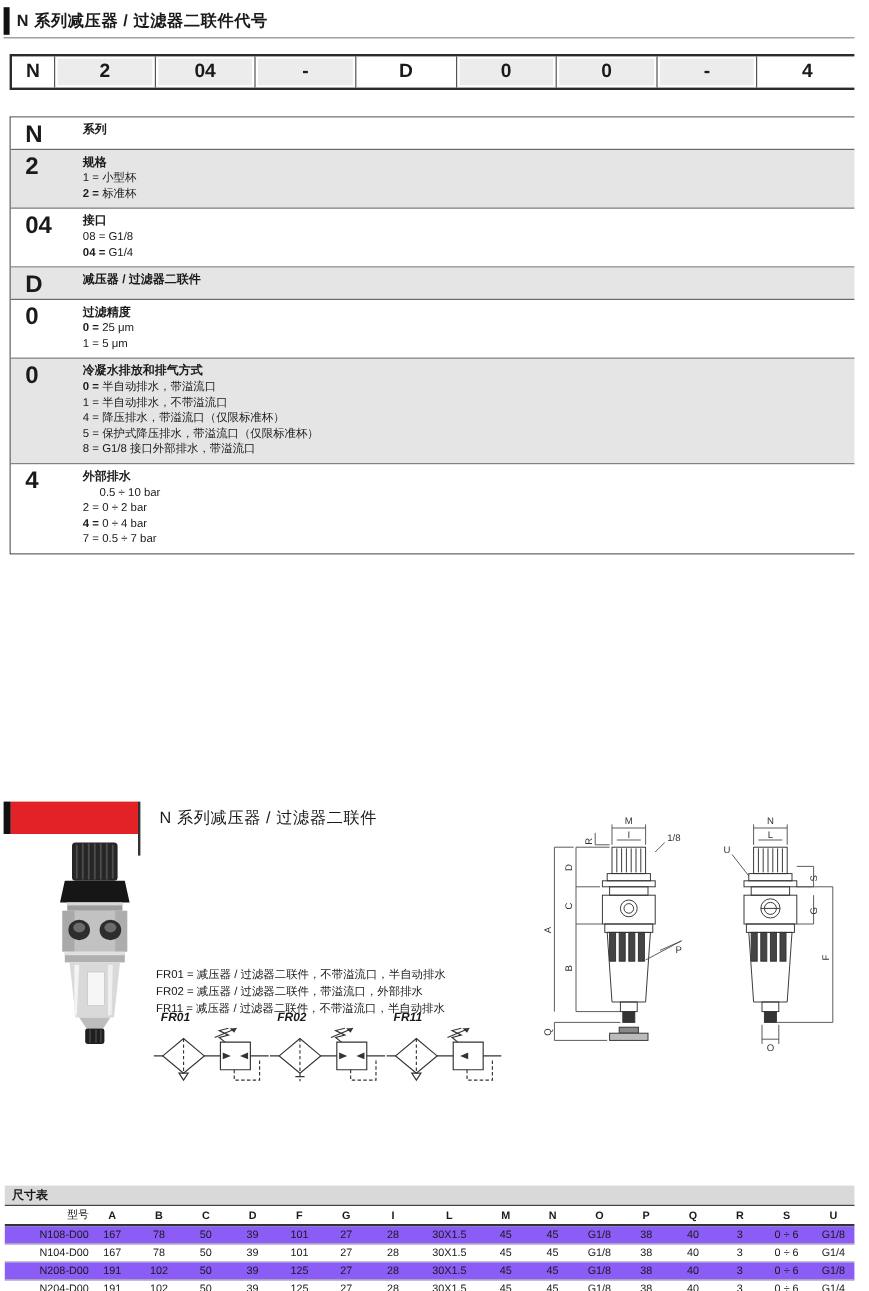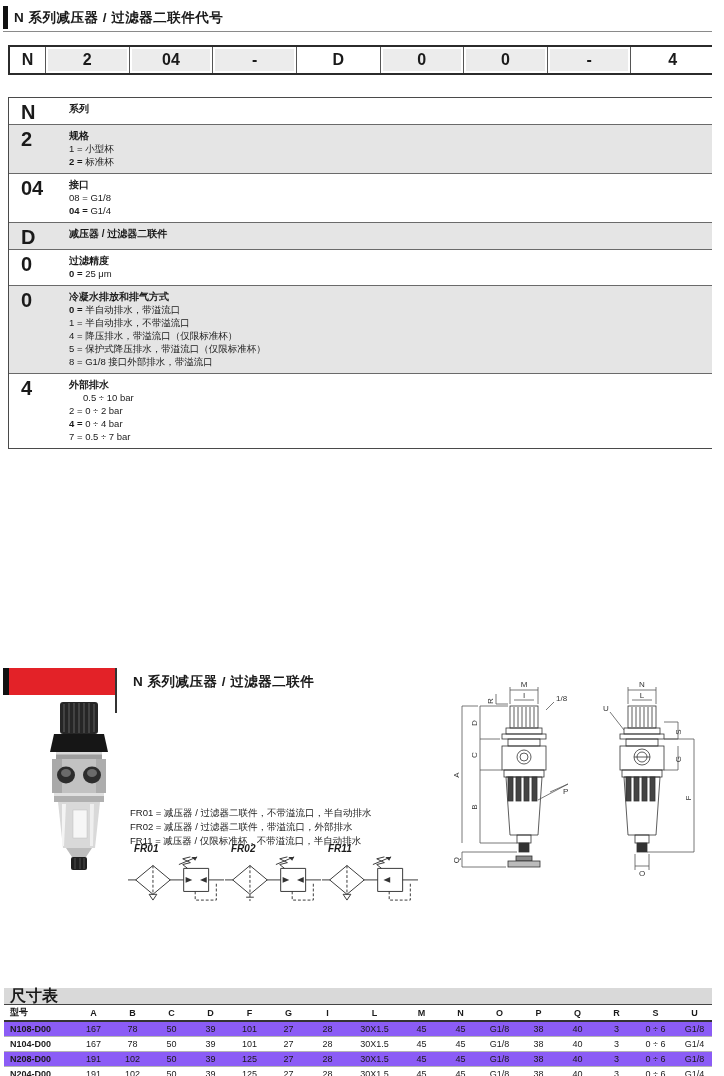--- a/index.html
+++ b/index.html
@@ -31,46 +31,46 @@
   .spec-title{font-size:10px;font-weight:bold;line-height:13px;}
   .spec-opt{font-size:9.5px;line-height:13px;}
   .spec-opt .oc{font-weight:normal;}
   .spec-opt.boldcode .oc{font-weight:bold;}
   .spec-opt.indent{padding-left:14px;}
 
   
   .sec-blackbar{position:absolute;left:3px;top:668px;width:6px;height:27px;background:#111;}
   .sec-redbar{position:absolute;left:9px;top:668px;width:106px;height:27px;}
   .sec-vline{position:absolute;left:115px;top:668px;width:2px;height:45px;background:#333;}
-  .sec-title{position:absolute;left:133px;top:673px;font-size:13.5px;font-weight:bold;letter-spacing:.5px;}
+  .sec-title{position:absolute;left:133px;top:673px;font-size:13.5px;font-weight:normal;letter-spacing:.5px;}
 
   
   .product{position:absolute;left:36px;top:700px;}
   .variants{position:absolute;left:130px;top:806px;}
   .variant-line{font-size:9.5px;line-height:14px;}
   .symbols{position:absolute;left:128px;top:843px;display:flex;}
   .symbol{width:96px;margin-right:1px;position:relative;}
   .symbol-label{font-size:10px;font-style:italic;font-weight:bold;margin-left:6px;}
 
   
   .drawings{position:absolute;left:450px;top:680px;}
   .drawings text{font-size:8px;fill:#333;font-family:"Liberation Sans",sans-serif;}
 
   
   .dim-wrap{position:absolute;left:4px;top:988px;width:716px;}
   .dim-band{height:16px;background:#d9d9d9;border-bottom:1.5px solid #444;display:flex;align-items:center;}
-  .dim-band-title{font-size:16px;font-weight:bold;padding-left:6px;}
+  .dim-band-title{font-size:10px;font-weight:bold;padding-left:6px;}
   .dim-grid-row{display:grid;grid-template-columns:70px repeat(7,39px) 55px repeat(8,39px);align-items:center;}
   .dim-header{height:15px;border-bottom:2px solid #333;}
   .dim-header .dim-cell{font-weight:bold;}
   .dim-row{height:14px;border-bottom:1px solid #b5b5b5;}
   .dim-row.shaded{background:#8b5cf6;}
   .dim-row:last-child{border-bottom:2.5px solid #222;}
   .dim-cell{font-size:9px;text-align:center;white-space:nowrap;}
-  .dim-cell.model{text-align:left;padding-left:6px;font-weight:bold;}
+  .dim-cell.model{text-align:right;padding-left:6px;font-weight:normal;}
 </style>
 </head>
 <body>
 
 <div class="page">
 
   <div class="hdr-bar"></div>
   <div class="hdr-title">N 系列减压器 / 过滤器二联件代号</div>
   <div class="hdr-rule"></div>
 
@@ -140,20 +140,21 @@
         <div class="spec-code">D</div>
         <div class="spec-body">
           <div class="spec-title">减压器 / 过滤器二联件</div>
         </div>
       </div>
       <div class="spec-row">
         <div class="spec-code">0</div>
         <div class="spec-body">
           <div class="spec-title">过滤精度</div>
           <div class="spec-opt boldcode"><span class="oc">0 = </span>25 μm</div>
+          <div class="spec-opt"><span class="oc">1 = </span>5 μm</div>
         </div>
       </div>
       <div class="spec-row shaded">
         <div class="spec-code">0</div>
         <div class="spec-body">
           <div class="spec-title">冷凝水排放和排气方式</div>
           <div class="spec-opt boldcode"><span class="oc">0 = </span>半自动排水，带溢流口</div>
           <div class="spec-opt"><span class="oc">1 = </span>半自动排水，不带溢流口</div>
           <div class="spec-opt"><span class="oc">4 = </span>降压排水，带溢流口（仅限标准杯）</div>
           <div class="spec-opt"><span class="oc">5 = </span>保护式降压排水，带溢流口（仅限标准杯）</div>
@@ -207,21 +208,21 @@
     <path d="M30 148 L56 148 L50 157 L36 157 Z" fill="#bdbdbd"></path>
     <rect x="35" y="157" width="16" height="13" rx="2" fill="#1f1f1f"></rect>
     <line x1="39" y1="158" x2="39" y2="169" stroke="#474747" stroke-width="1.2"></line>
     <line x1="44" y1="158" x2="44" y2="169" stroke="#474747" stroke-width="1.2"></line>
     <line x1="48" y1="158" x2="48" y2="169" stroke="#474747" stroke-width="1.2"></line>
   </svg>
 
   <div class="variants">
       <div class="variant-line">FR01 = 减压器 / 过滤器二联件，不带溢流口，半自动排水</div>
       <div class="variant-line">FR02 = 减压器 / 过滤器二联件，带溢流口，外部排水</div>
-      <div class="variant-line">FR11 = 减压器 / 仅限标准杯，不带溢流口，半自动排水</div>
+      <div class="variant-line">FR11 = 减压器 / 过滤器二联件，不带溢流口，半自动排水</div>
     </div>
 
   <div class="symbols">
     <div class="symbol">
       <div class="symbol-label">FR01</div>
       <svg width="96" height="48" viewBox="0 0 100 50">
         <g stroke="#333" stroke-width="1" fill="none">
           <line x1="0" y1="27" x2="100" y2="27"></line>
           <path d="M8 27 L26 12 L44 27 L26 42 Z" fill="#fff"></path>
           <line x1="26" y1="12" x2="26" y2="42" stroke-dasharray="3 2"></line>

